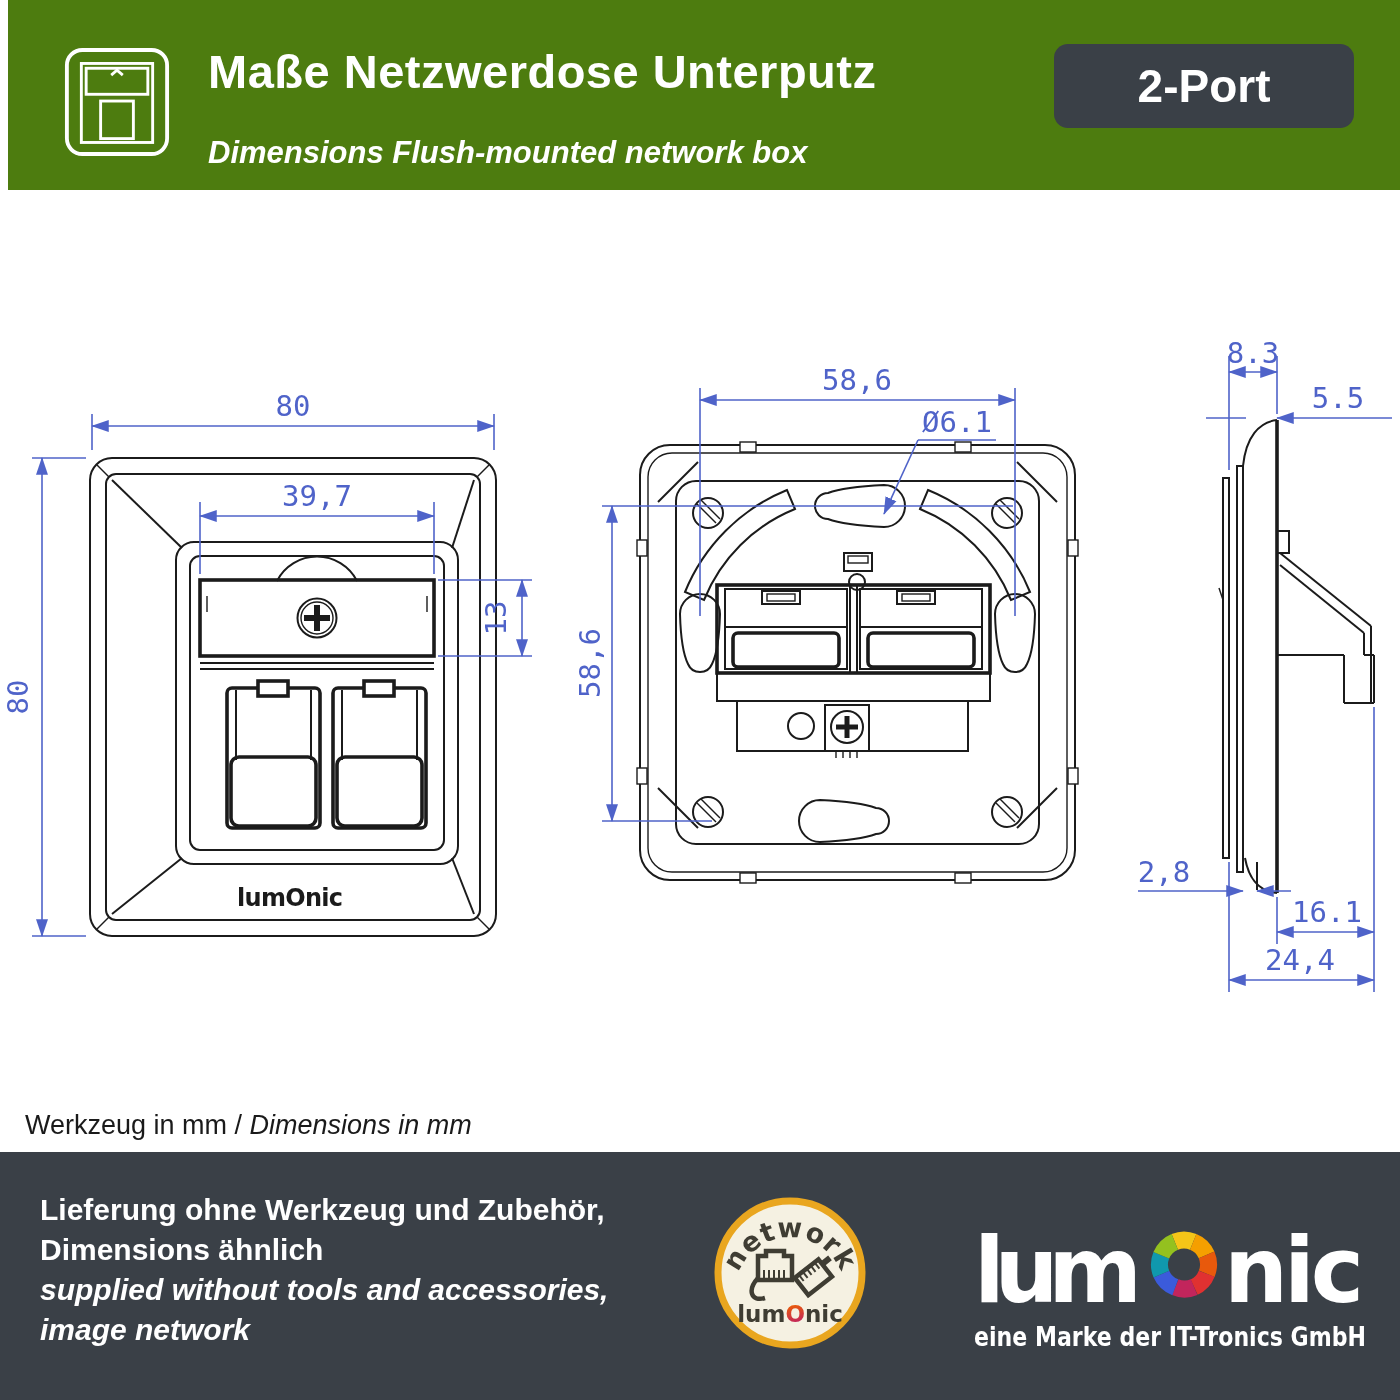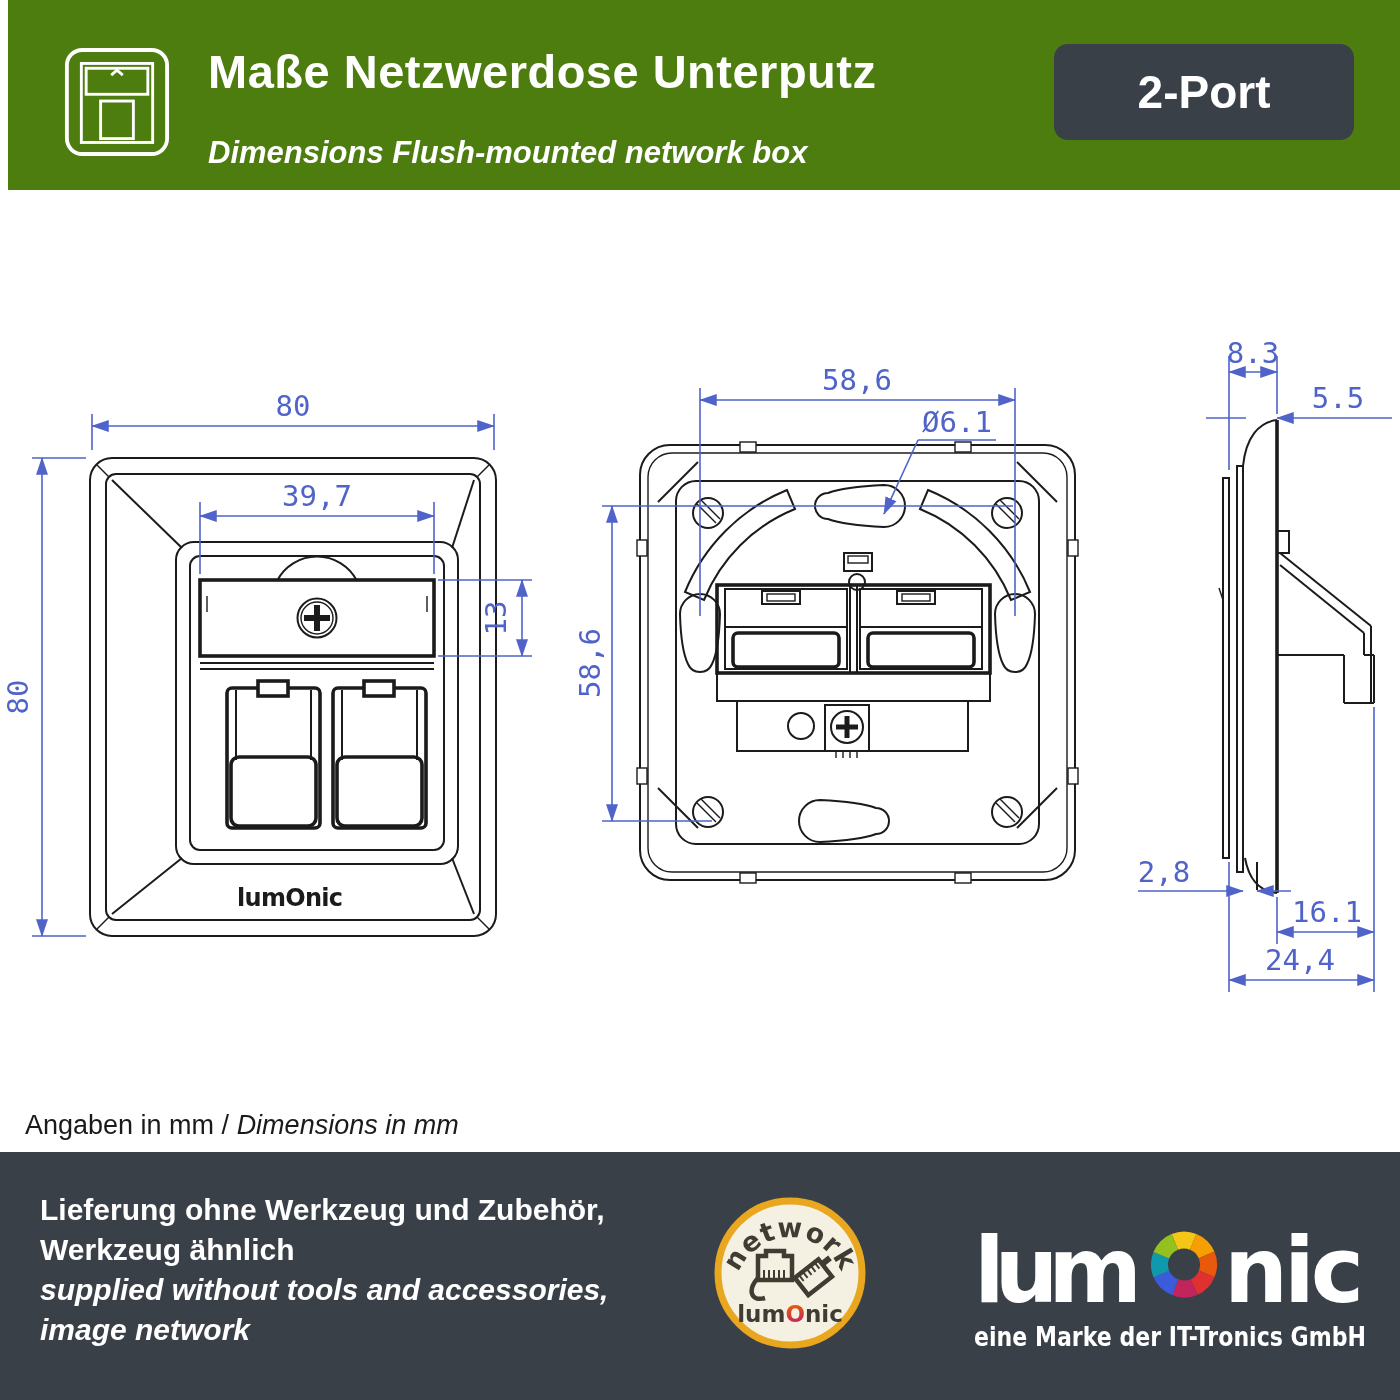--- a/index.html
+++ b/index.html
@@ -5,21 +5,21 @@
   html,body{margin:0;padding:0;background:#fff;}
   .page{position:relative;width:1400px;height:1400px;background:#fff;overflow:hidden;
         font-family:"Liberation Sans",sans-serif;}
   
   .header{position:absolute;left:8px;top:0;width:1400px;height:190px;background:#4d7c0f;}
   .hicon{position:absolute;left:56px;top:46px;}
   .title{position:absolute;left:200px;top:44px;color:#fff;font-size:47px;font-weight:bold;
          letter-spacing:.5px;white-space:nowrap;}
   .subtitle{position:absolute;left:200px;top:106px;color:#fff;font-size:31px;font-weight:bold;
             font-style:italic;white-space:nowrap;margin-top:29px;}
-  .portbadge{position:absolute;left:1046px;top:44px;width:300px;height:96px;background:#3a4047;
+  .portbadge{position:absolute;left:1046px;top:44px;width:300px;height:84px;background:#3a4047;
              border-radius:14px;display:flex;align-items:center;justify-content:center;}
   .portbadge span{color:#fff;font-size:46px;font-weight:bold;}
   
   .drawing{position:absolute;left:0;top:188px;}
   .ln{stroke:#1b1b1b;stroke-width:2;fill:none;}
   .lnthick{stroke:#1b1b1b;stroke-width:3.6;fill:none;}
   .lnthin{stroke:#1b1b1b;stroke-width:1.4;fill:none;}
   .dim{stroke:#4f63c9;stroke-width:1.6;fill:none;}
   .dimtxt{fill:#4f63c9;font-family:"DejaVu Sans Mono",monospace;font-size:29px;}
   .brandtxt{fill:#1b1b1b;font-family:"DejaVu Sans",sans-serif;font-size:24px;font-weight:bold;}
@@ -295,26 +295,26 @@
       <text class="dimtxt" x="1327" y="922" text-anchor="middle">16.1</text>
 
       <g class="dim">
         <line x1="1229" y1="862" x2="1229" y2="992"></line>
         <line x1="1229" y1="980" x2="1374" y2="980" marker-start="url(#ar)" marker-end="url(#ar)"></line>
       </g>
       <text class="dimtxt" x="1300" y="970" text-anchor="middle">24,4</text>
     </g>
   </svg>
 
-  <div class="note"><span>Angaben in mm</span><span> / </span><span class="it">Dimensions in mm</span></div>
+  <div class="note"><span>Werkzeug in mm</span><span> / </span><span class="it">Dimensions in mm</span></div>
 
   <div class="footer">
     <div class="ftext">
       <div>Lieferung ohne Werkzeug und Zubehör,</div>
-      <div>Werkzeug ähnlich</div>
+      <div>Dimensions ähnlich</div>
       <div class="en">supplied without tools and accessories,</div>
       <div class="en">image network</div>
     </div>
 
     <svg class="fbadge" width="158" height="158" viewBox="0 0 158 158">
       <circle cx="79" cy="79" r="72" fill="#f5f1e2" stroke="#e9a61f" stroke-width="7"></circle>
       <path id="badgearc" d="M 25 88 A 55 55 0 0 1 133 88" fill="none"></path>
       <text font-family="DejaVu Sans,sans-serif" font-size="27" font-weight="bold" fill="#3f3d33" letter-spacing="1">
         <textPath href="#badgearc" startOffset="50%" text-anchor="middle">network</textPath>
       </text>

